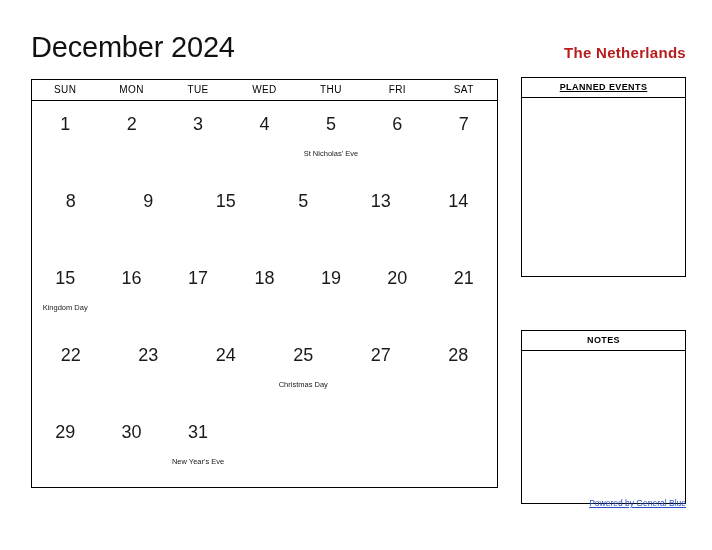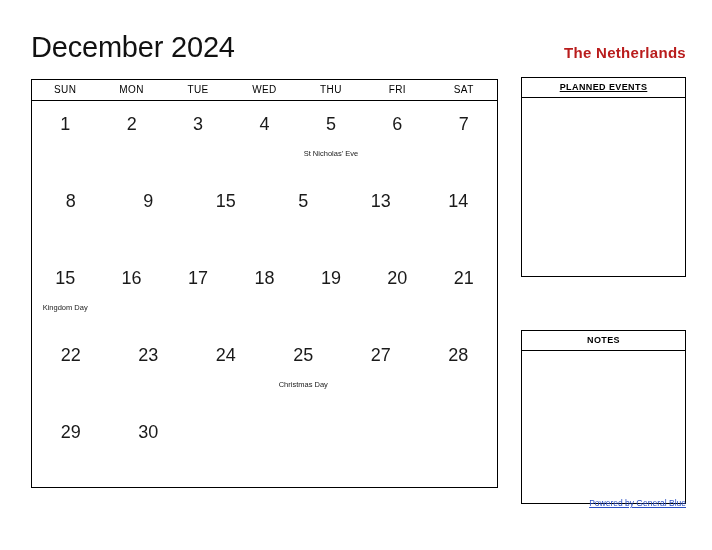--- a/index.html
+++ b/index.html
@@ -239,20 +239,24 @@
           <span class="day-number">28</span>
         </div>
       </div>
       <div class="week-row">
         <div class="day-cell">
           <span class="day-number">29</span>
         </div>
         <div class="day-cell">
           <span class="day-number">30</span>
         </div>
+        <div class="day-cell">
+          <span class="day-number">31</span>
+          <span class="day-event">New Year's Eve</span>
+        </div>
         <div class="day-cell empty">
           <span class="day-number"></span>
         </div>
         <div class="day-cell empty">
           <span class="day-number"></span>
         </div>
         <div class="day-cell empty">
           <span class="day-number"></span>
         </div>
         <div class="day-cell empty">

